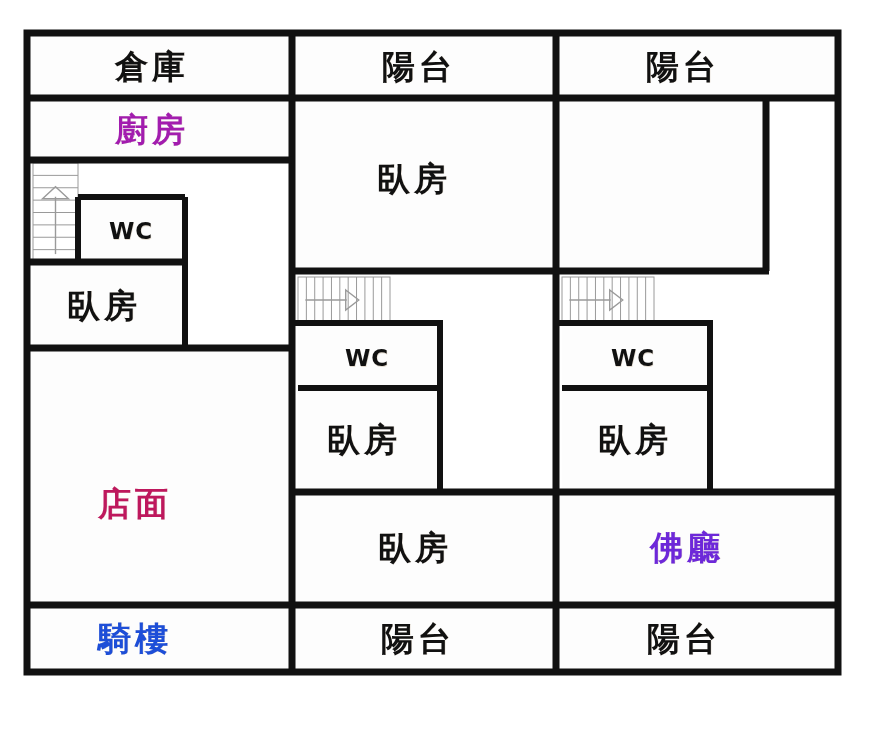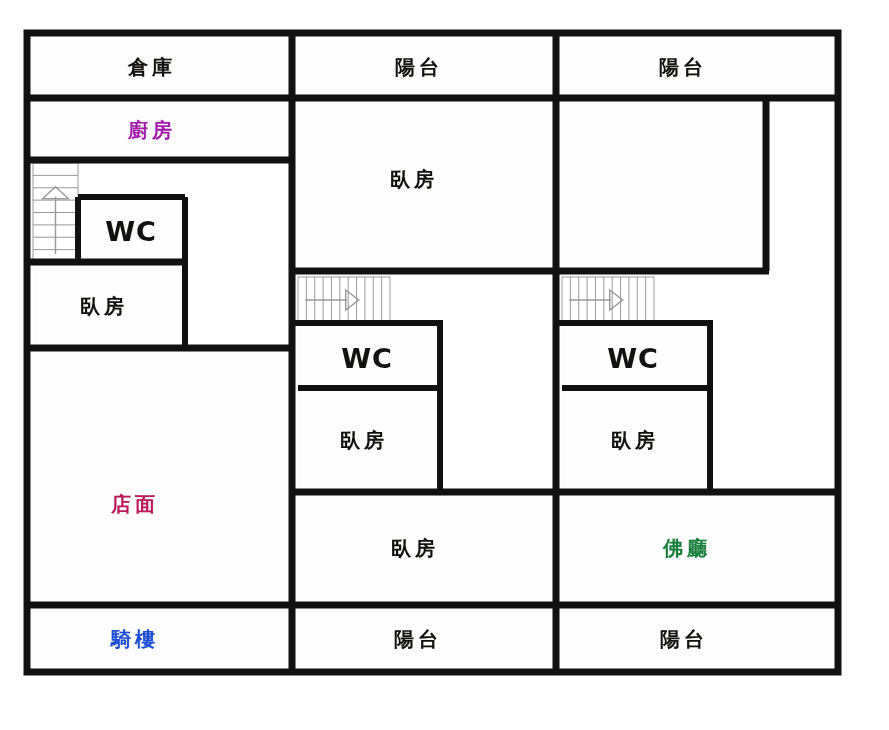--- a/index.html
+++ b/index.html
@@ -29,25 +29,25 @@
     position: absolute;
     color: #111111;
     font-weight: 700;
     letter-spacing: 2px;
     white-space: nowrap;
     transform: translate(-50%, -50%);
     text-shadow: 0.5px 0.5px 0 rgba(210,195,175,0.55);
     pointer-events: none;
   }
   .room-label.cjk {
-    font-size: 20px;
+    font-size: 33px;
     letter-spacing: 4px;
   }
   .room-label.wc {
-    font-size: 27px;
+    font-size: 23px;
     font-weight: 600;
     letter-spacing: 1px;
   }
 </style>
 </head>
 <body>
 
 <div id="plan-root" style="background: rgb(255, 255, 255);">
   <svg id="plan-canvas" viewBox="0 0 889 730" xmlns="http://www.w3.org/2000/svg">
     <g>
@@ -158,16 +158,16 @@
       <div class="room-label cjk" style="left: 135px; top: 639px; color: #1d4ed8;">騎樓</div>
       <div class="room-label cjk" style="left: 419px; top: 67px; color: rgb(17, 17, 17);">陽台</div>
       <div class="room-label cjk" style="left: 414px; top: 179px; color: rgb(17, 17, 17);">臥房</div>
       <div class="room-label wc" style="left: 367px; top: 358px; color: rgb(17, 17, 17);">WC</div>
       <div class="room-label cjk" style="left: 364px; top: 440px; color: rgb(17, 17, 17);">臥房</div>
       <div class="room-label cjk" style="left: 415px; top: 548px; color: rgb(17, 17, 17);">臥房</div>
       <div class="room-label cjk" style="left: 418px; top: 639px; color: rgb(17, 17, 17);">陽台</div>
       <div class="room-label cjk" style="left: 683px; top: 67px; color: rgb(17, 17, 17);">陽台</div>
       <div class="room-label wc" style="left: 633px; top: 358px; color: rgb(17, 17, 17);">WC</div>
       <div class="room-label cjk" style="left: 635px; top: 440px; color: rgb(17, 17, 17);">臥房</div>
-      <div class="room-label cjk" style="left: 687px; top: 548px; color: #15803d;">佛廳</div>
+      <div class="room-label cjk" style="left: 687px; top: 548px; color: #6d28d9;">佛廳</div>
       <div class="room-label cjk" style="left: 684px; top: 639px; color: rgb(17, 17, 17);">陽台</div>
     </div>
 </div>
 
 </body></html>

